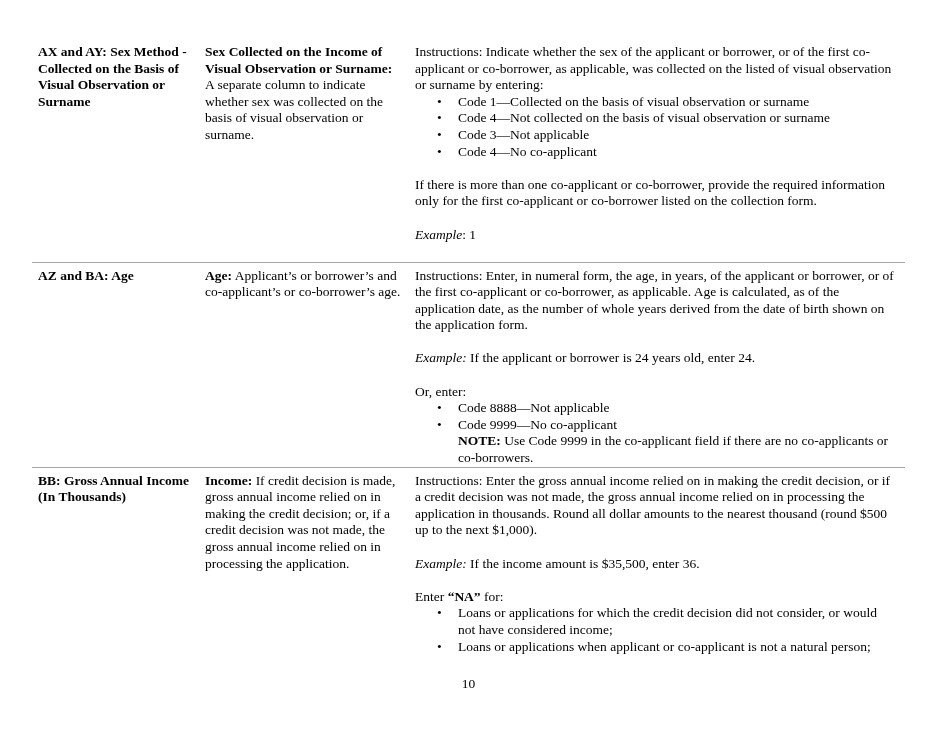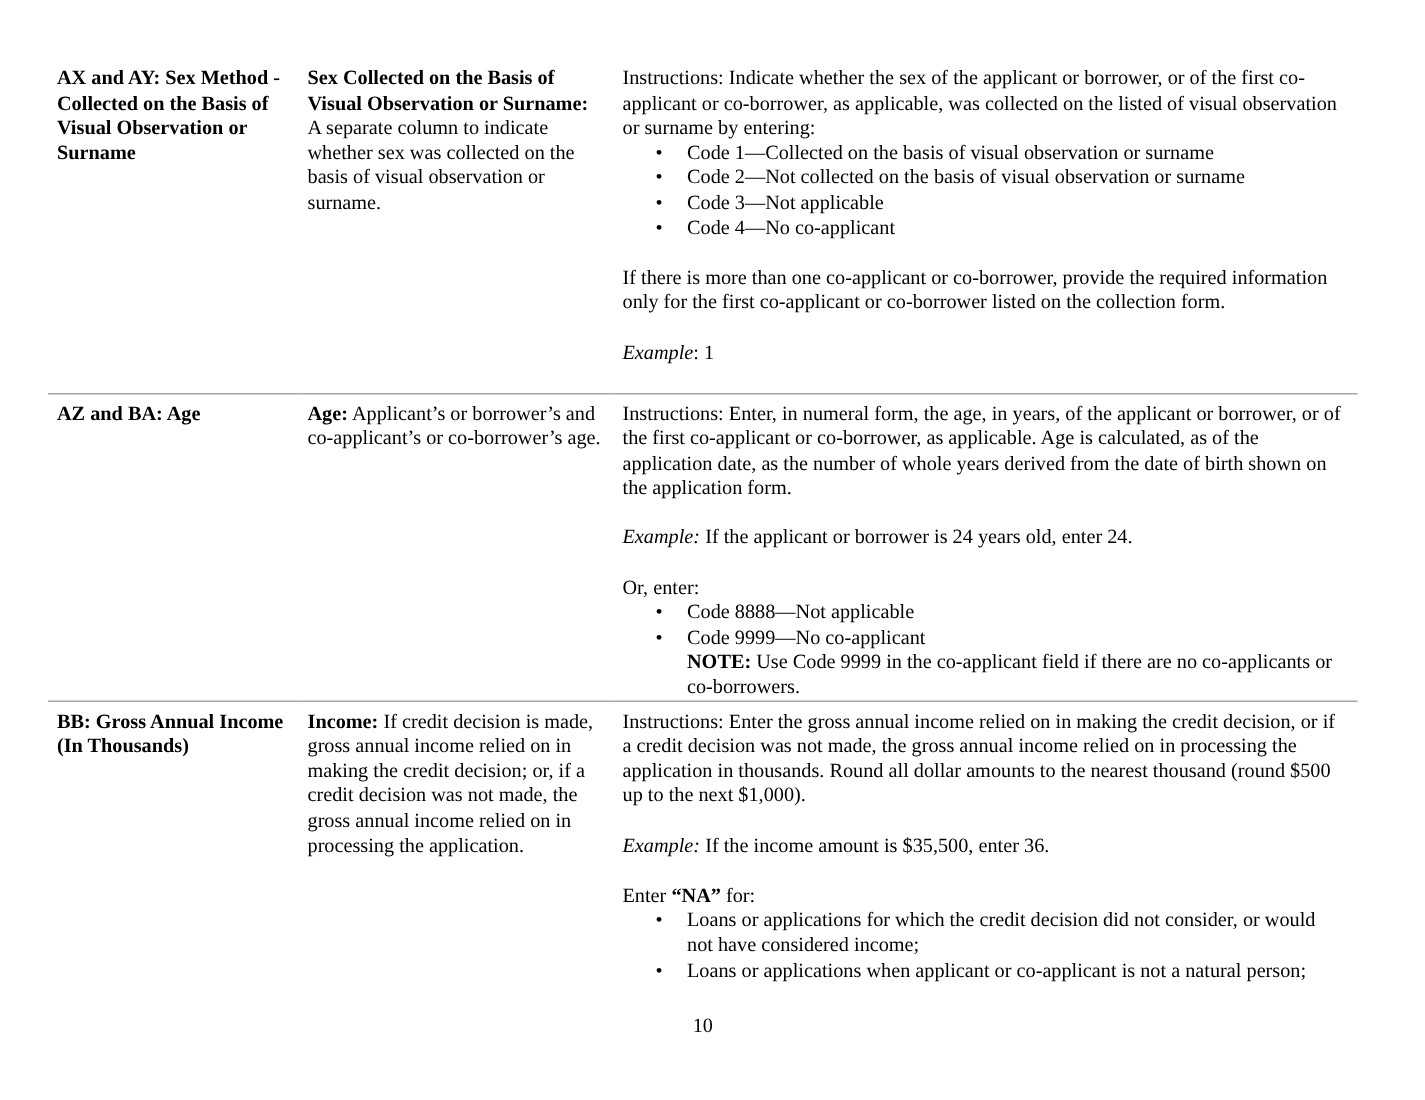--- a/index.html
+++ b/index.html
@@ -42,27 +42,27 @@
 
 <div class="page">
   <table class="doc-table">
 
     <tbody>
         <tr class="ruled r1">
       <td class="c1">
         <p class="b">AX and AY: Sex Method - Collected on the Basis of Visual Observation or Surname</p>
       </td>
       <td class="c2">
-        <p><span class="b">Sex Collected on the Basis of Visual Observation or Surname:</span><span> A separate column to indicate whether sex was collected on the basis of visual observation or surname.</span></p>
+        <p><span class="b">Sex Collected on the Income of Visual Observation or Surname:</span><span> A separate column to indicate whether sex was collected on the basis of visual observation or surname.</span></p>
       </td>
       <td class="c3">
         <p>Instructions: Indicate whether the sex of the applicant or borrower, or of the first co-applicant or co-borrower, as applicable, was collected on the listed of visual observation or surname by entering:</p>
         <ul class="bullets">
           <li>Code 1—Collected on the basis of visual observation or surname</li>
-          <li>Code 2—Not collected on the basis of visual observation or surname</li>
+          <li>Code 4—Not collected on the basis of visual observation or surname</li>
           <li>Code 3—Not applicable</li>
           <li>Code 4—No co-applicant</li>
         </ul>
         <p class="sp">If there is more than one co-applicant or co-borrower, provide the required information only for the first co-applicant or co-borrower listed on the collection form.</p>
         <p class="sp"><span class="i">Example</span><span>: 1</span></p>
       </td>
     </tr>
 
     <tr class="ruled r2">
       <td class="c1">

